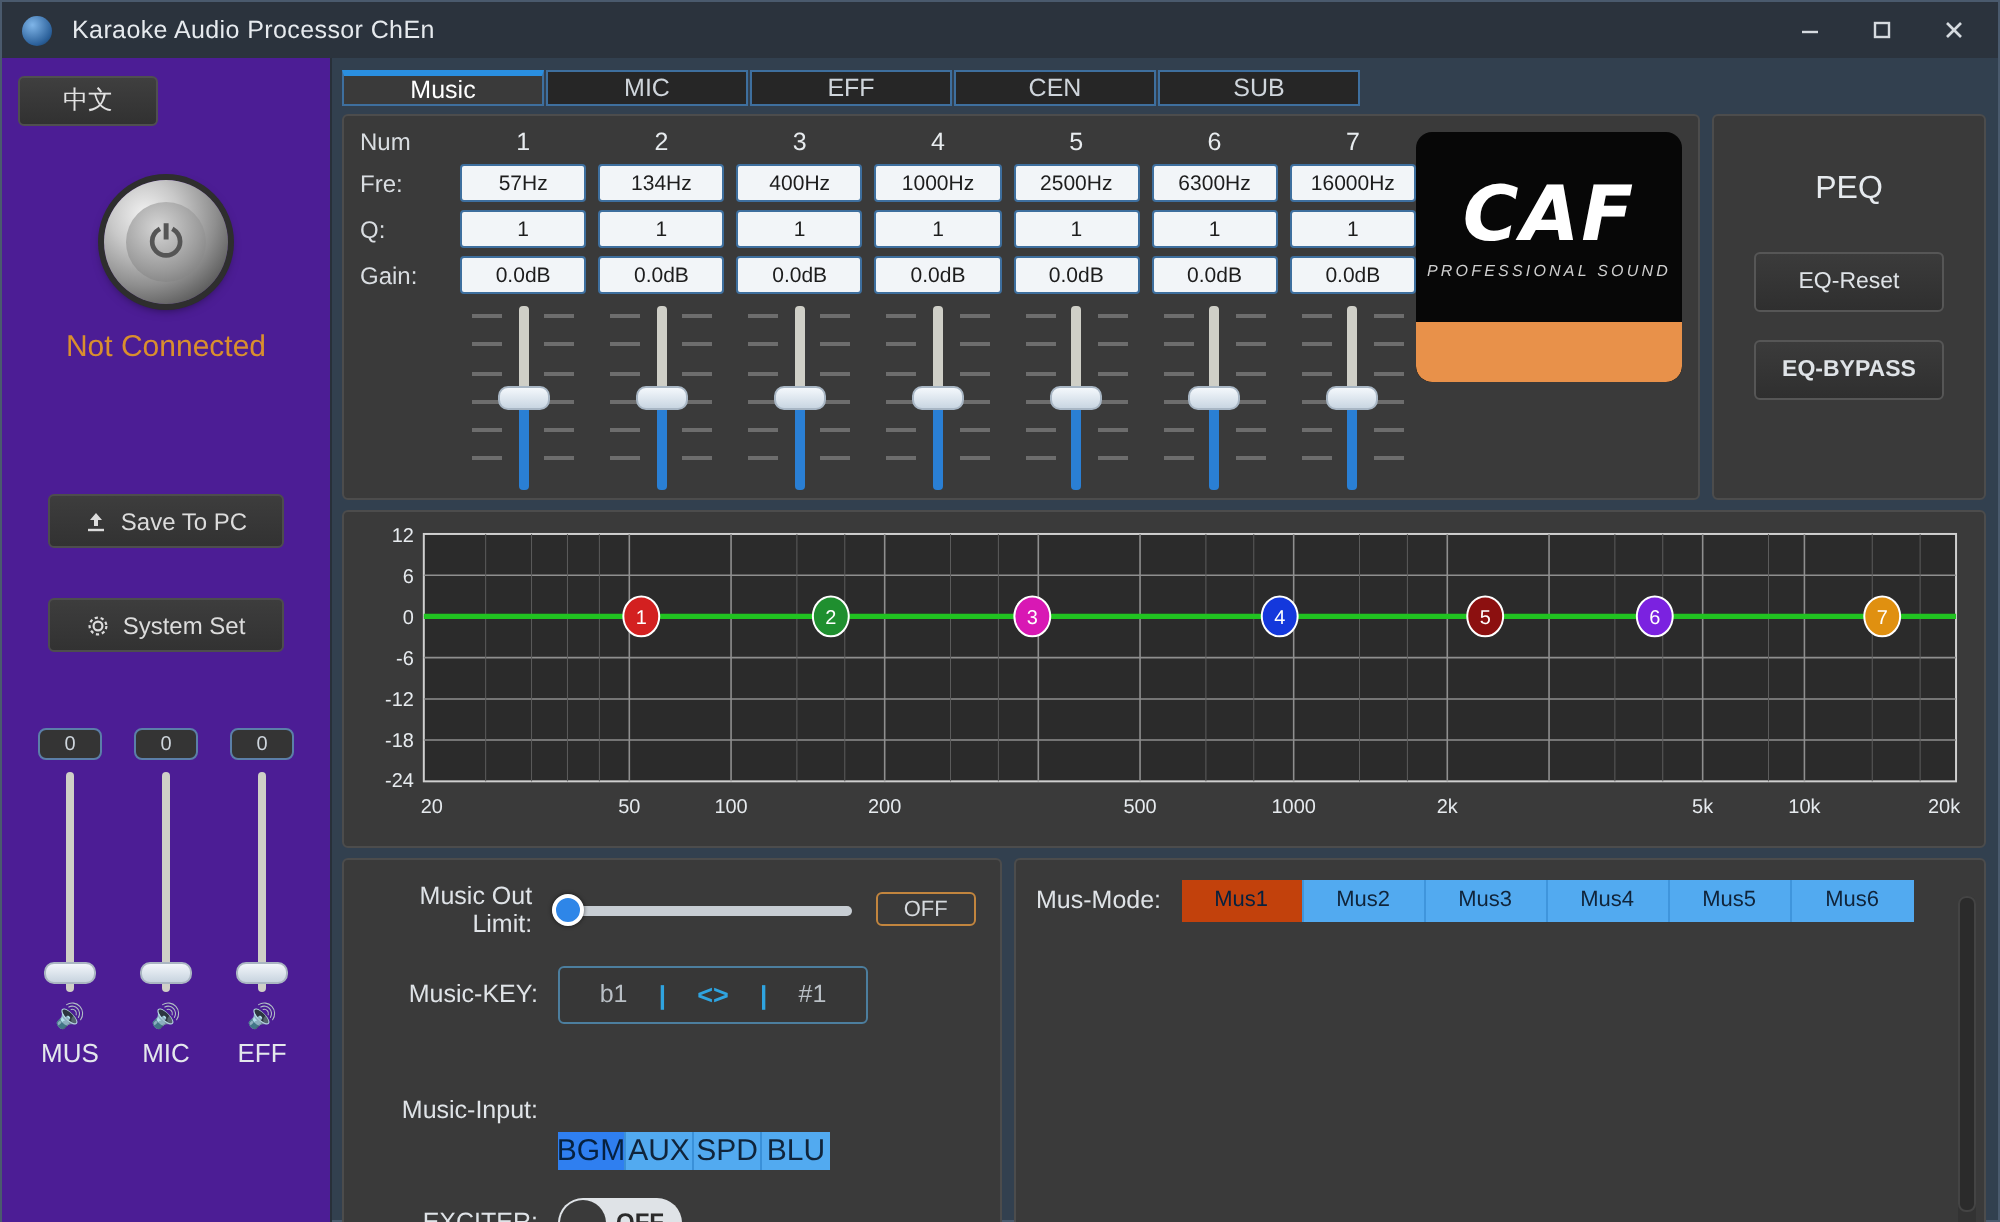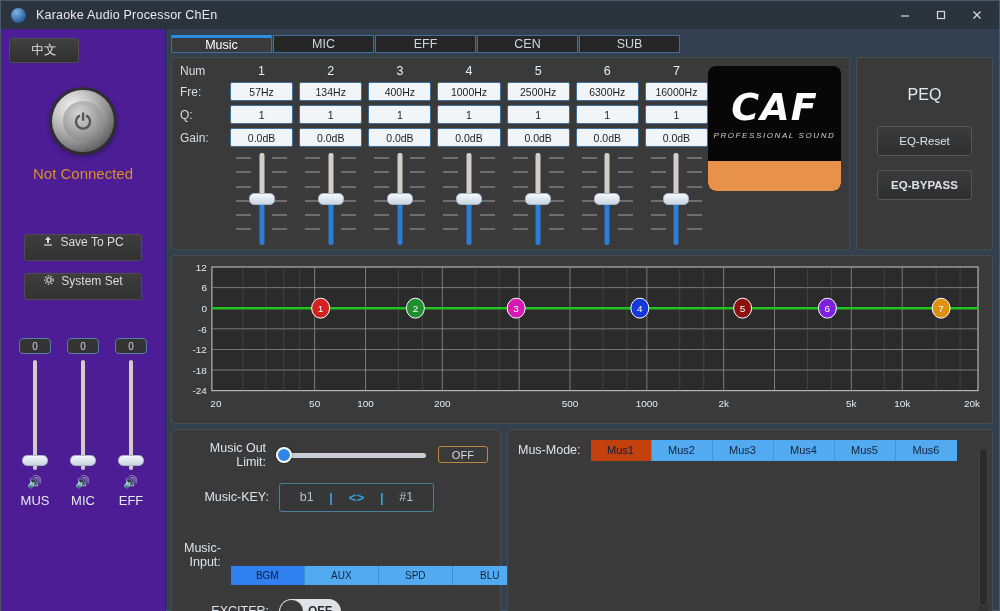--- a/index.html
+++ b/index.html
@@ -39,21 +39,21 @@
     box-shadow:0 0 0 3px #2e2e2e, 0 2px 6px rgba(0,0,0,.7);
     display:flex; align-items:center; justify-content:center; }
   .power-inner { width:40px; height:40px; border-radius:50%;
     background:radial-gradient(circle at 40% 32%, #d5d5d5, #9a9a9a 60%, #6d6d6d);
     display:flex; align-items:center; justify-content:center; }
   .power-glyph { color:#555; font-size:21px; line-height:1; font-weight:bold; }
   .conn-status { margin-top:13px; font-size:15px; color:#d98f2e; }
   .side-btns { margin-top:52px; width:100%; display:flex; flex-direction:column; align-items:center; gap:12px; }
   .side-btn { width:118px; height:27px; background:linear-gradient(#3d3d3d,#323232);
     border:1px solid #4d4d4d; border-radius:3px; color:#dcdcdc; font-size:12px;
-    display:flex; justify-content:center; gap:6px; }
+    display:flex; align-items:center; justify-content:center; gap:6px;margin-top:13px; }
   .side-btn svg { flex:0 0 auto; }
 
   .fader-group { margin-top:38px; display:flex; gap:16px; }
   .fader-col { display:flex; flex-direction:column; align-items:center; width:32px; }
   .fader-val { width:32px; height:16px; border:1px solid #5b7fa8; border-radius:4px;
     background:#343434; color:#cfd6dd; font-size:10px; display:flex; align-items:center; justify-content:center; }
   .fader-track { position:relative; width:8px; height:110px; margin-top:6px; }
   .fader-line { position:absolute; left:50%; transform:translateX(-50%); top:0; bottom:0;
     width:4px; background:#cfcfc7; border-radius:2px; }
   .fader-knob { position:absolute; left:50%; transform:translateX(-50%); bottom:4px;
@@ -125,21 +125,21 @@
   .mol-knob { position:absolute; left:0; top:-4px; width:16px; height:16px; border-radius:50%;
     background:#2e86e8; border:2px solid #ffffff; box-shadow:0 0 2px rgba(0,0,0,.6); }
   .off-badge { margin-left:12px; width:52px; height:17px; border:1px solid #c2853e; border-radius:3px;
     color:#d6dade; font-size:11px; display:flex; align-items:center; justify-content:center; }
   .key-box { width:155px; height:29px; border:1px solid #4c7e9e; border-radius:3px;
     background:#373737; display:flex; align-items:center; justify-content:space-around; padding:0 12px; }
   .key-t { font-size:12.5px; color:#b9bfc5; }
   .key-sep { color:#2fa4e0; font-weight:bold; font-size:13px; }
   .key-mid { color:#2fa4e0; font-size:13.5px; font-weight:bold; }
   .seg { display:flex; }
-  .seg-btn { width:74px; height:19px; background:#52aaf0; color:#10243a; font-size:10px;
+  .seg-btn { width:34px; height:19px; background:#52aaf0; color:#10243a; font-size:15px;
     display:flex; align-items:center; justify-content:center; border-right:1px solid #3a90d8;margin-top:40px; }
   .seg-btn:last-child { border-right:none; }
   .seg-btn.active { background:#2f7ff0; color:#06213f; }
   .toggle { width:62px; height:25px; border-radius:13px; background:#dfe3e7;
     display:flex; align-items:center; position:relative; }
   .toggle-knob { width:23px; height:23px; border-radius:50%; background:#3a3a3a; margin-left:1px; }
   .toggle-lbl { flex:1; text-align:center; font-size:12px; font-weight:bold; color:#2b2b2b; padding-right:4px; }
 
   .mode-panel { flex:1; background:#3a3a3a; border:1px solid #4c4c4c; border-radius:3px;
     padding:10px 10px; position:relative; }

